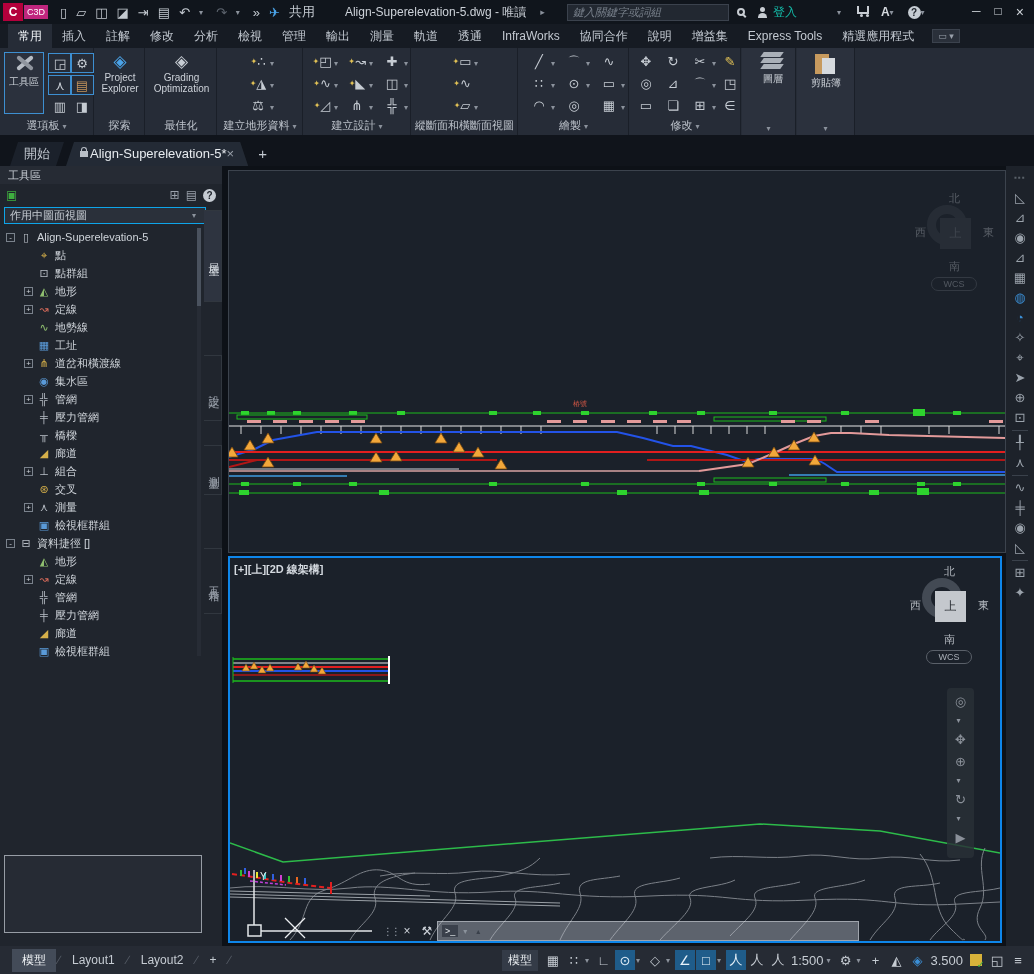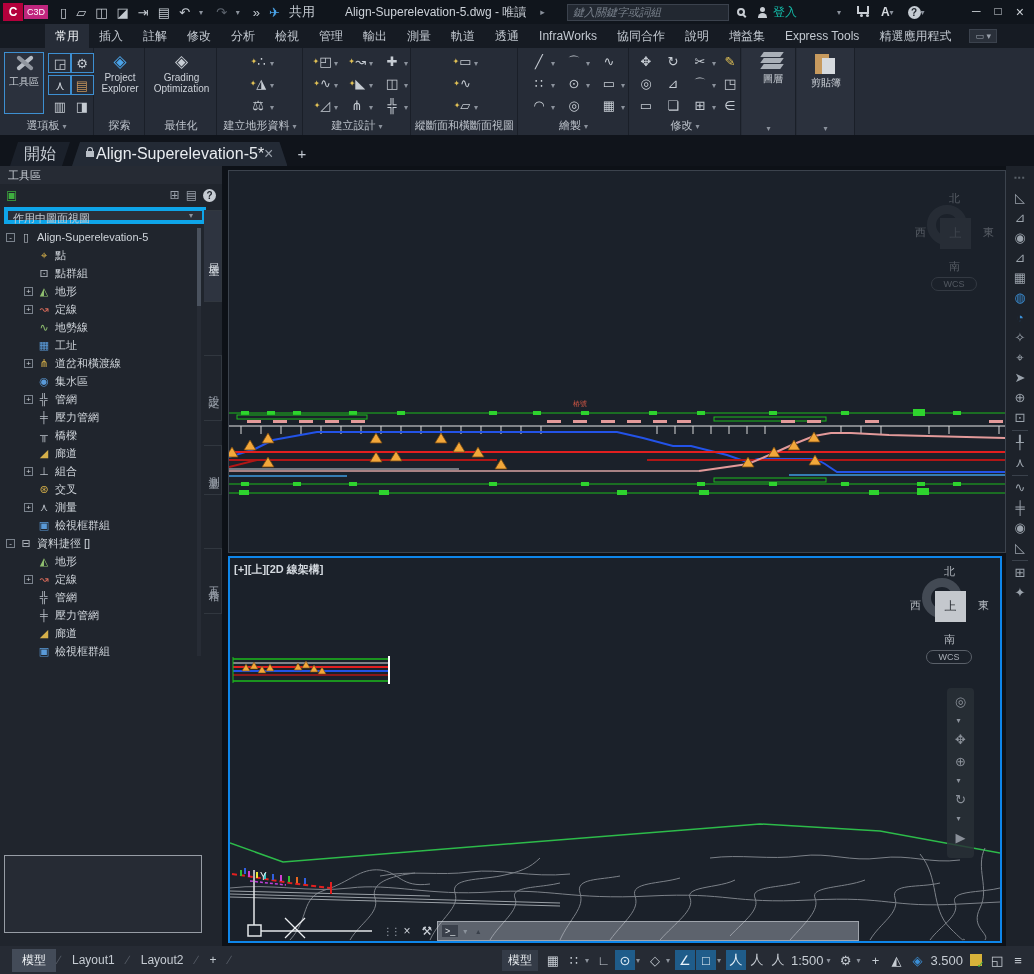--- a/index.html
+++ b/index.html
@@ -16,21 +16,21 @@
   .srch{margin-left:22px;width:162px;height:17px;background:#222831;border:1px solid #3b424d;color:#79818c;font-style:italic;font-size:11px;line-height:15px;padding:0 5px;}
   .winbtns{display:flex;gap:14px;margin-left:auto;margin-right:10px;color:#cfd4da;font-size:12px;}
   .i-mag{display:inline-block;width:8px;height:8px;border:2px solid #c8cdd3;border-radius:50%;position:relative;}
   .i-mag::after{content:"";position:absolute;width:2px;height:5px;background:#c8cdd3;right:-2px;bottom:-4px;transform:rotate(-45deg);}
   .i-user{display:inline-block;width:11px;height:11px;position:relative;}
   .i-user::before{content:"";position:absolute;left:3px;top:0;width:5px;height:5px;border-radius:50%;background:#c8cdd3;}
   .i-user::after{content:"";position:absolute;left:1px;top:6px;width:9px;height:5px;border-radius:5px 5px 0 0;background:#c8cdd3;}
   .i-cart{display:inline-block;width:12px;height:8px;border-bottom:2px solid #c8cdd3;border-left:2px solid #c8cdd3;border-right:2px solid #c8cdd3;position:relative;top:-2px;}
   .i-cart::after{content:"";position:absolute;left:1px;bottom:-5px;width:3px;height:3px;border-radius:50%;background:#c8cdd3;box-shadow:6px 0 0 #c8cdd3;}
   
-  .rtabs{position:absolute;top:24px;left:0;width:1034px;height:24px;background:#161b23;display:flex;align-items:stretch;padding-left:8px;justify-content:center;}
+  .rtabs{position:absolute;top:24px;left:0;width:1034px;height:24px;background:#161b23;display:flex;align-items:stretch;padding-left:8px;}
   .rtab{padding:0 10px;line-height:24px;color:#c3c9d1;font-size:12px;cursor:default;}
   .rtab.act{background:#262c37;color:#f0f3f6;}
   .rtab-min{margin-left:8px;align-self:center;background:#2a303a;border:1px solid #3b424d;color:#9aa1ab;font-size:9px;padding:1px 5px;}
   
   .ribbon{position:absolute;top:48px;left:0;width:1034px;height:87px;background:#262c37;}
   .panel{position:absolute;top:0;height:87px;border-right:1px solid #1a1f28;}
   .plabel{position:absolute;bottom:2px;left:0;right:0;text-align:center;color:#bdc3cb;font-size:11px;}
   .bigbtn{position:absolute;top:4px;display:flex;flex-direction:column;align-items:center;justify-content:flex-start;color:#cdd2d9;font-size:10px;text-align:center;cursor:default;}
   .bb-blue{border:1px solid #3d8fd1;background:#2b313d;}
   .sic{display:inline-block;width:24px;height:20px;text-align:center;line-height:20px;color:#c6ccd3;font-size:13px;font-style:normal;cursor:default;}
@@ -38,32 +38,32 @@
   .icx{display:inline-block;position:relative;width:26px;height:22px;}
   .wrenchx{position:absolute;left:4px;top:8px;width:20px;height:4px;background:#b7bdc5;border-radius:2px;transform:rotate(-40deg);}
   .wrenchx2{position:absolute;left:4px;top:8px;width:20px;height:4px;background:#8f959e;border-radius:2px;transform:rotate(40deg);}
   .lyr{position:relative;width:26px;height:20px;}
   .lyr i{position:absolute;left:2px;width:20px;height:5px;background:#aab0b8;transform:skewX(-35deg);}
   .clipx{position:relative;width:22px;height:24px;}
   .clipx .bd{position:absolute;left:0;top:2px;width:14px;height:20px;background:#c79a5e;}
   .clipx .pg{position:absolute;left:7px;top:6px;width:13px;height:16px;background:#d6dade;}
   
   .dtabs{position:absolute;top:135px;left:0;width:1034px;height:31px;background:#10141b;display:flex;align-items:flex-end;padding-left:10px;gap:2px;}
-  .dtab{height:24px;line-height:24px;padding:0 14px;color:#c3c9d1;font-size:16px;background:#1b212b;clip-path:polygon(8px 0,100% 0,calc(100% - 8px) 100%,0 100%);}
+  .dtab{height:24px;line-height:24px;padding:0 14px;color:#c3c9d1;font-size:13px;background:#1b212b;clip-path:polygon(8px 0,100% 0,calc(100% - 8px) 100%,0 100%);}
   .dtab.cur{background:#232a35;color:#e8ecf0;display:flex;align-items:center;gap:0;clip-path:polygon(8px 0,calc(100% - 8px) 0,100% 100%,0 100%);}
   .lockic{display:inline-block;width:8px;height:6px;background:#b9bfc7;position:relative;margin-right:2px;}
   .lockic::before{content:"";position:absolute;left:1px;top:-4px;width:4px;height:4px;border:1.5px solid #b9bfc7;border-bottom:none;border-radius:3px 3px 0 0;}
   .plus{color:#c3c9d1;font-size:15px;margin-left:8px;line-height:24px;}
   
   .main{position:absolute;top:166px;left:0;width:1034px;height:780px;background:#0d1117;}
   
   .pal{position:absolute;left:0;top:0;width:222px;height:780px;background:#20252d;}
   .pal-title{height:18px;line-height:18px;padding-left:8px;color:#c6ccd3;font-size:11px;background:#262b34;}
   .pal-tools{height:22px;display:flex;align-items:center;padding:0 6px;gap:6px;}
-  .pal-dd{margin:1px 16px 0 4px;height:17px;background:#2a303a;border:4px solid #0ea5e9;color:#c6ccd3;font-size:11px;line-height:15px;padding:0 5px;display:flex;}
+  .pal-dd{margin:1px 16px 0 4px;height:17px;background:#2a303a;border:1px solid #0ea5e9;color:#c6ccd3;font-size:11px;line-height:15px;padding:0 5px;display:flex;}
   .tree{position:absolute;left:2px;top:62px;width:196px;}
   .trow{height:18px;display:flex;align-items:center;gap:4px;white-space:nowrap;color:#cfd4da;font-size:11px;}
   .exp{width:9px;height:9px;border:1px solid #7a828c;background:#20252d;color:#cfd4da;font-size:8px;line-height:7px;text-align:center;flex:none;}
   .exp:empty{visibility:hidden;}
   .tic{width:14px;text-align:center;color:#b9bfc7;font-style:normal;font-size:11px;flex:none;}
   .c-grn{color:#8fbf6f;} .c-red{color:#d66a5a;} .c-yel{color:#d6b04a;} .c-blu{color:#5a9ad8;}
   .ind1{padding-left:4px;} .ind2{padding-left:22px;}
   .vtab{position:absolute;left:204px;width:18px;writing-mode:vertical-rl;text-orientation:upright;color:#9aa1ab;font-size:11px;letter-spacing:2px;text-align:center;background:#20252d;border:1px solid #31373f;border-left:none;}
   .vtab.act{background:#2e3440;color:#d6dbe1;}
   .prevbox{position:absolute;left:4px;top:689px;width:198px;height:78px;border:1px solid #979da5;background:#262b34;}

